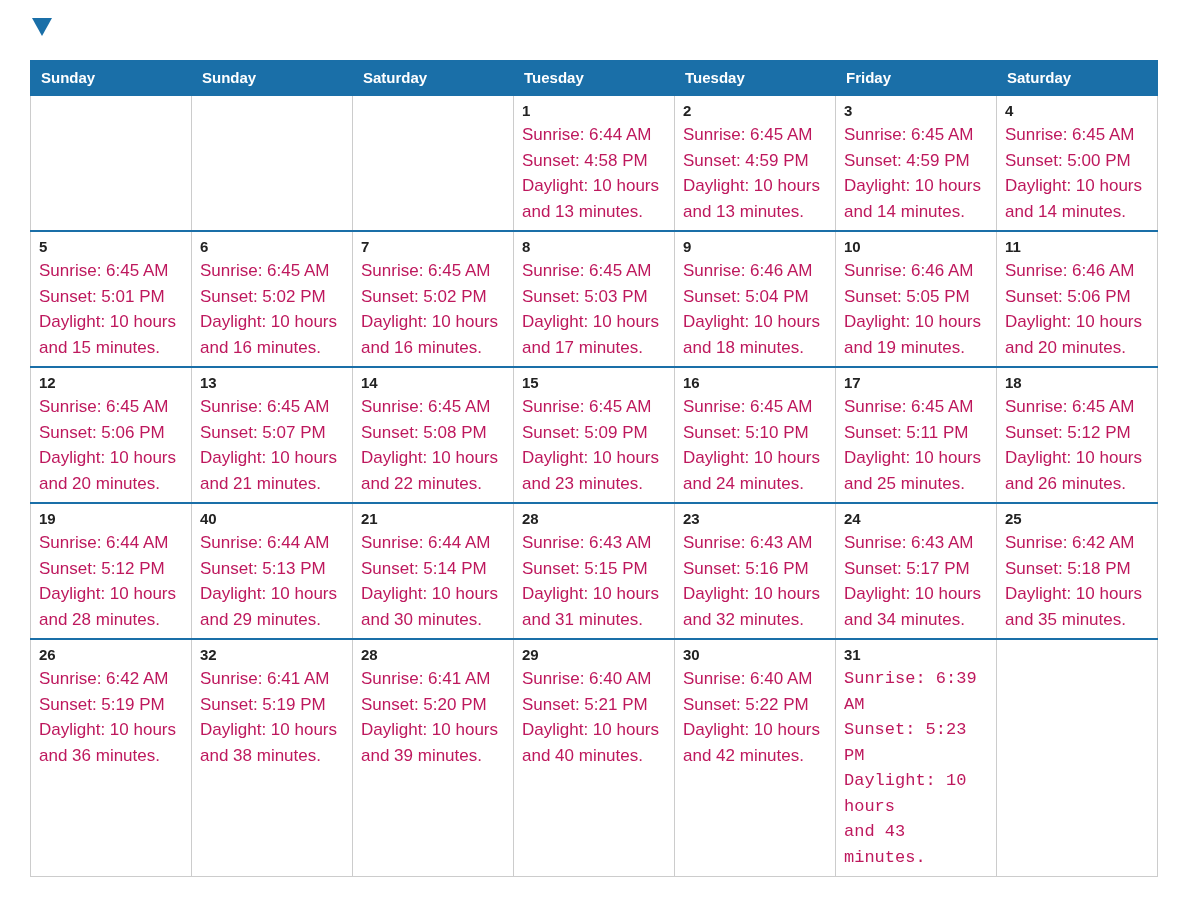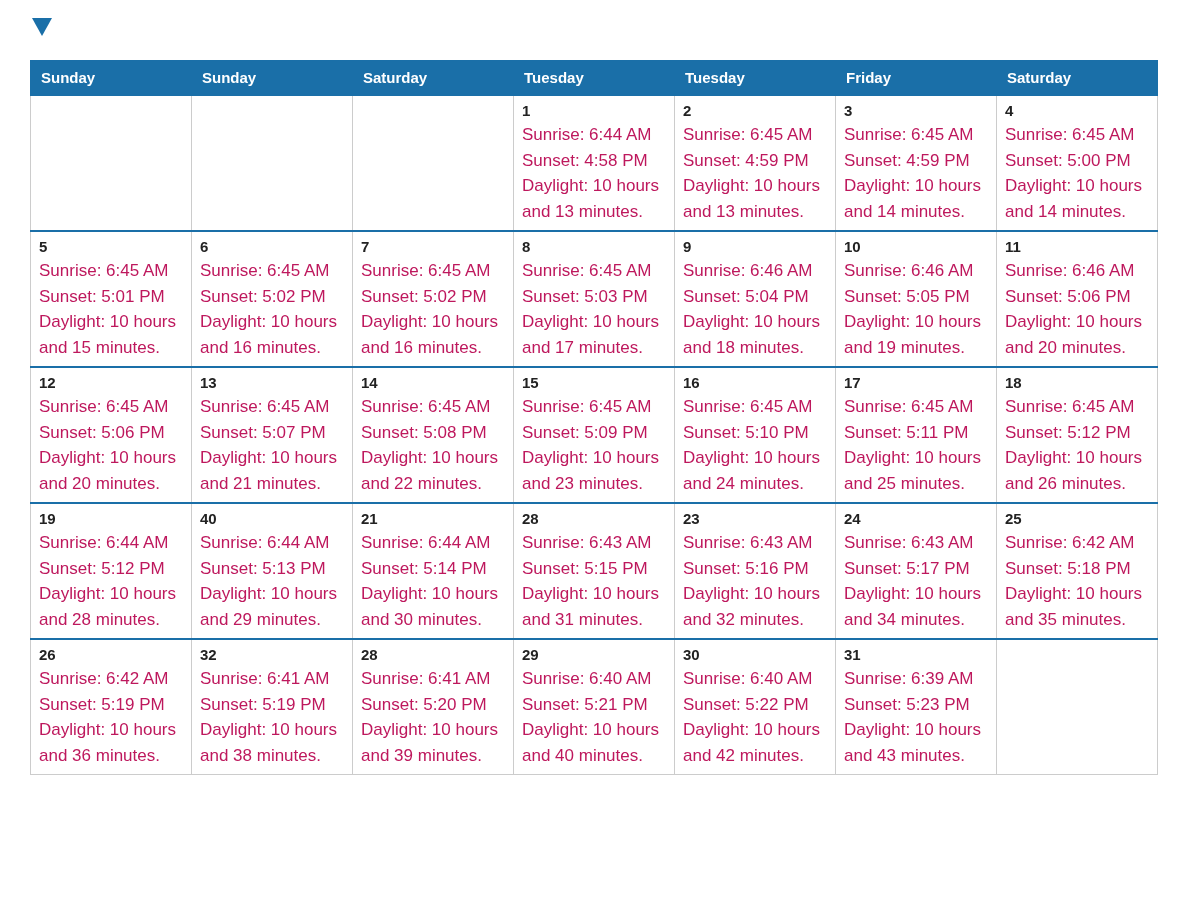--- a/index.html
+++ b/index.html
@@ -342,21 +342,21 @@
         </td>
         <td>
           <span class="day-num">30</span>
           <div class="day-info" style="white-space: pre-line;">Sunrise: 6:40 AM
 Sunset: 5:22 PM
 Daylight: 10 hours
 and 42 minutes.</div>
         </td>
         <td>
           <span class="day-num">31</span>
-          <div class="day-info" style="white-space: pre-line;">Sunrise: 6:39 AM
+          <div class="day-info" style="white-space: pre-line; font-family: Liberation Mono, monospace;">Sunrise: 6:39 AM
 Sunset: 5:23 PM
 Daylight: 10 hours
 and 43 minutes.</div>
         </td>
         <td class="empty-cell"></td>
       </tr>
     </tbody>
 </table>
 
 </body></html>

